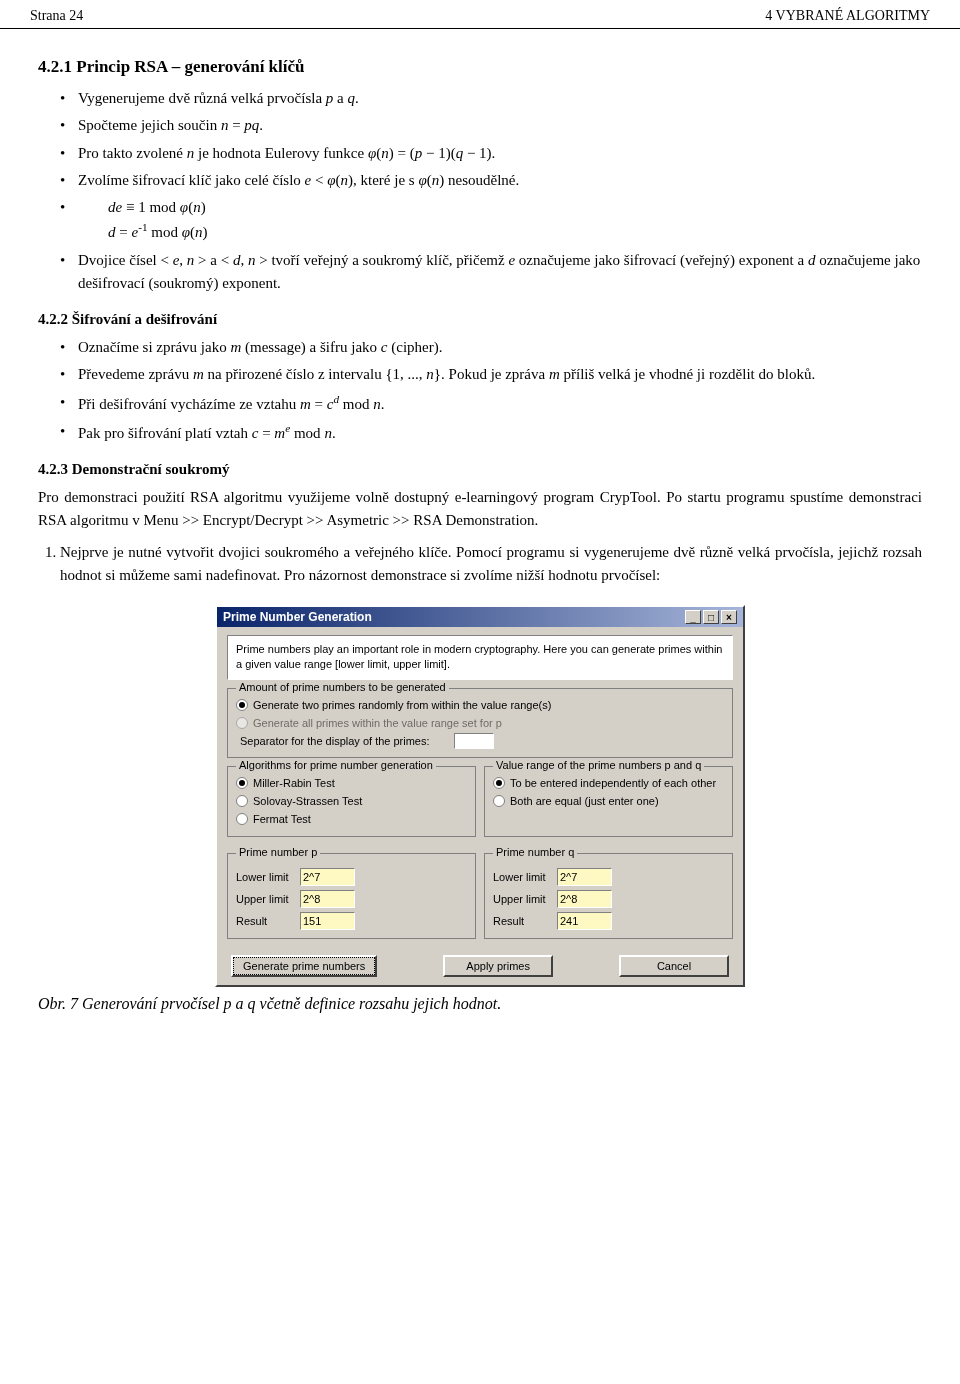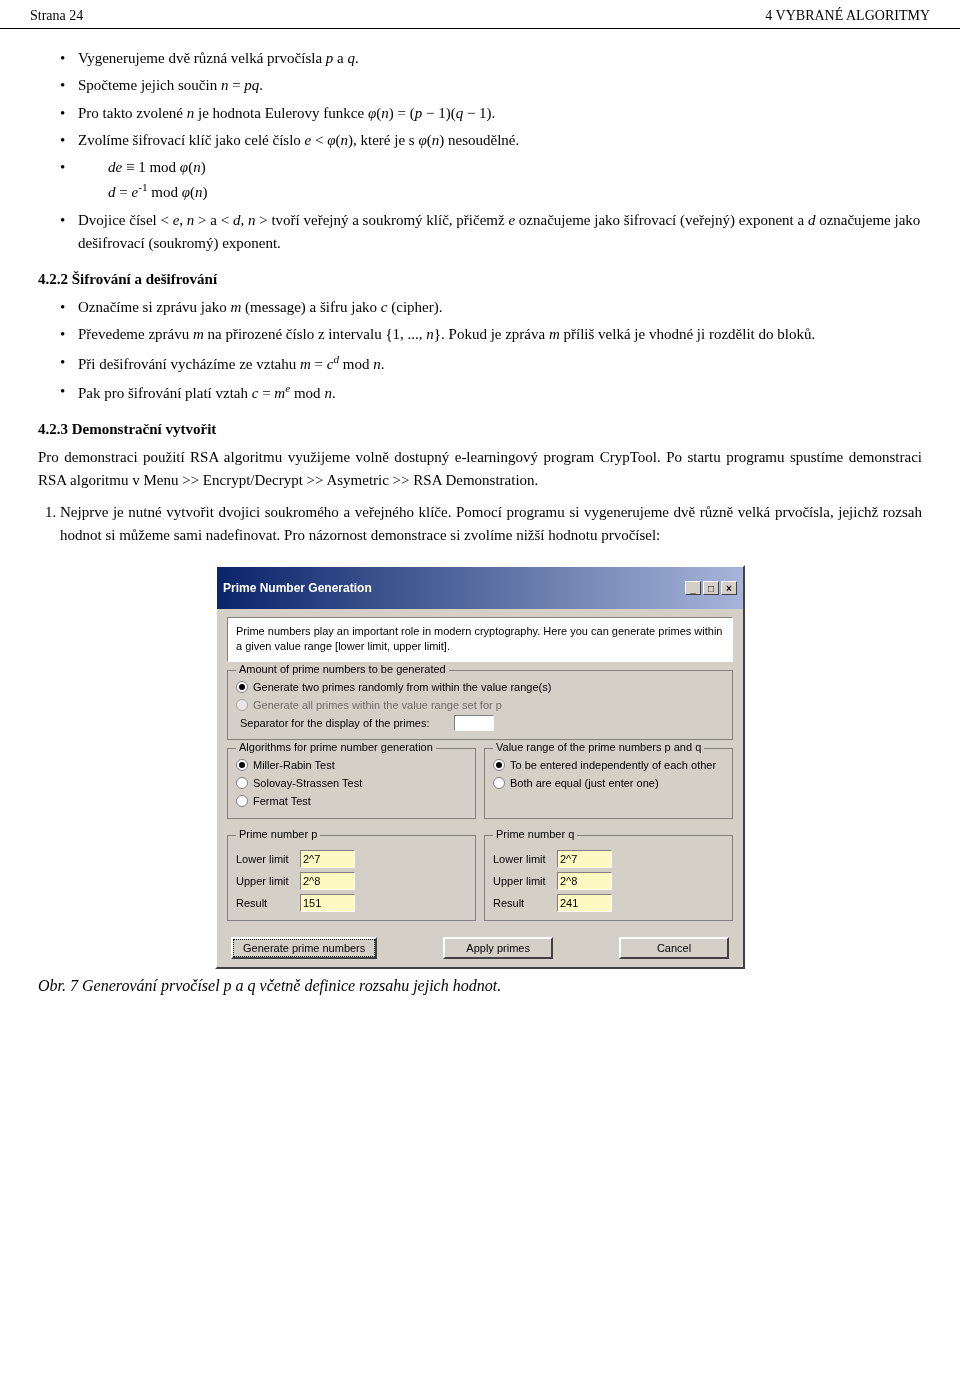--- a/index.html
+++ b/index.html
@@ -94,21 +94,21 @@
       font-family: Arial, sans-serif;
       font-size: 11px;
     }
 
     .dialog-titlebar {
       background: linear-gradient(to right, #0a246a, #a6b5d9);
       color: #fff;
       display: flex;
       justify-content: space-between;
       align-items: center;
-      padding: 14px 6px;
+      padding: 3px 6px;
       font-size: 12px;
       font-weight: bold;
     }
 
     .dialog-titlebar-buttons {
       display: flex;
       gap: 2px;
     }
 
     .titlebar-btn {
@@ -297,20 +297,23 @@
 </head>
 <body>
 
 <div class="page-header">
   <span>Strana 24</span>
   <span>4 VYBRANÉ ALGORITMY</span>
 </div>
 
 <div class="page-content">
 
+  <h2 class="section-title">
+    <span>4.2.1</span>&nbsp;<span>Princip RSA – generování klíčů</span>
+  </h2>
 
   <ul class="bullet-list">
     <li>Vygenerujeme dvě různá velká prvočísla <span class="italic">p</span> a <span class="italic">q</span>.</li>
     <li>Spočteme jejich součin <span class="italic">n</span> = <span class="italic">pq</span>.</li>
     <li>Pro takto zvolené <span class="italic">n</span> je hodnota Eulerovy funkce <span class="italic">φ</span>(<span class="italic">n</span>) = (<span class="italic">p</span> − 1)(<span class="italic">q</span> − 1).</li>
     <li>Zvolíme šifrovací klíč jako celé číslo <span class="italic">e</span> &lt; <span class="italic">φ</span>(<span class="italic">n</span>), které je s <span class="italic">φ</span>(<span class="italic">n</span>) nesoudělné.</li>
     <li>
       <div style="display:flex; gap:0;">
         <span style="margin-left:30px;">
           <span class="italic">de</span> ≡ 1 mod <span class="italic">φ</span>(<span class="italic">n</span>)<br>
@@ -326,21 +329,21 @@
   </h3>
 
   <ul class="bullet-list">
     <li>Označíme si zprávu jako <span class="italic">m</span> (message) a šifru jako <span class="italic">c</span> (cipher).</li>
     <li>Převedeme zprávu <span class="italic">m</span> na přirozené číslo z intervalu {1, ..., <span class="italic">n</span>}. Pokud je zpráva <span class="italic">m</span> příliš velká je vhodné ji rozdělit do bloků.</li>
     <li>Při dešifrování vycházíme ze vztahu <span class="italic">m</span> = <span class="italic">c</span><sup><span class="italic">d</span></sup> mod <span class="italic">n</span>.</li>
     <li>Pak pro šifrování platí vztah <span class="italic">c</span> = <span class="italic">m</span><sup><span class="italic">e</span></sup> mod <span class="italic">n</span>.</li>
   </ul>
 
   <h3 class="subsection-title">
-    <span>4.2.3</span>&nbsp;<span>Demonstrační vytvořit</span>
+    <span>4.2.3</span>&nbsp;<span>Demonstrační soukromý</span>
   </h3>
 
   <p class="body-text">
     Pro demonstraci použití RSA algoritmu využijeme volně dostupný e-learningový program CrypTool. Po startu programu spustíme demonstraci RSA algoritmu v Menu &gt;&gt; Encrypt/Decrypt &gt;&gt; Asymetric &gt;&gt; RSA Demonstration.
   </p>
 
   <ol class="numbered-list">
     <li>
       Nejprve je nutné vytvořit dvojici soukromého a veřejného klíče. Pomocí programu si vygenerujeme dvě různě velká prvočísla, jejichž rozsah hodnot si můžeme sami nadefinovat. Pro názornost demonstrace si zvolíme nižší hodnotu prvočísel:
     </li>

